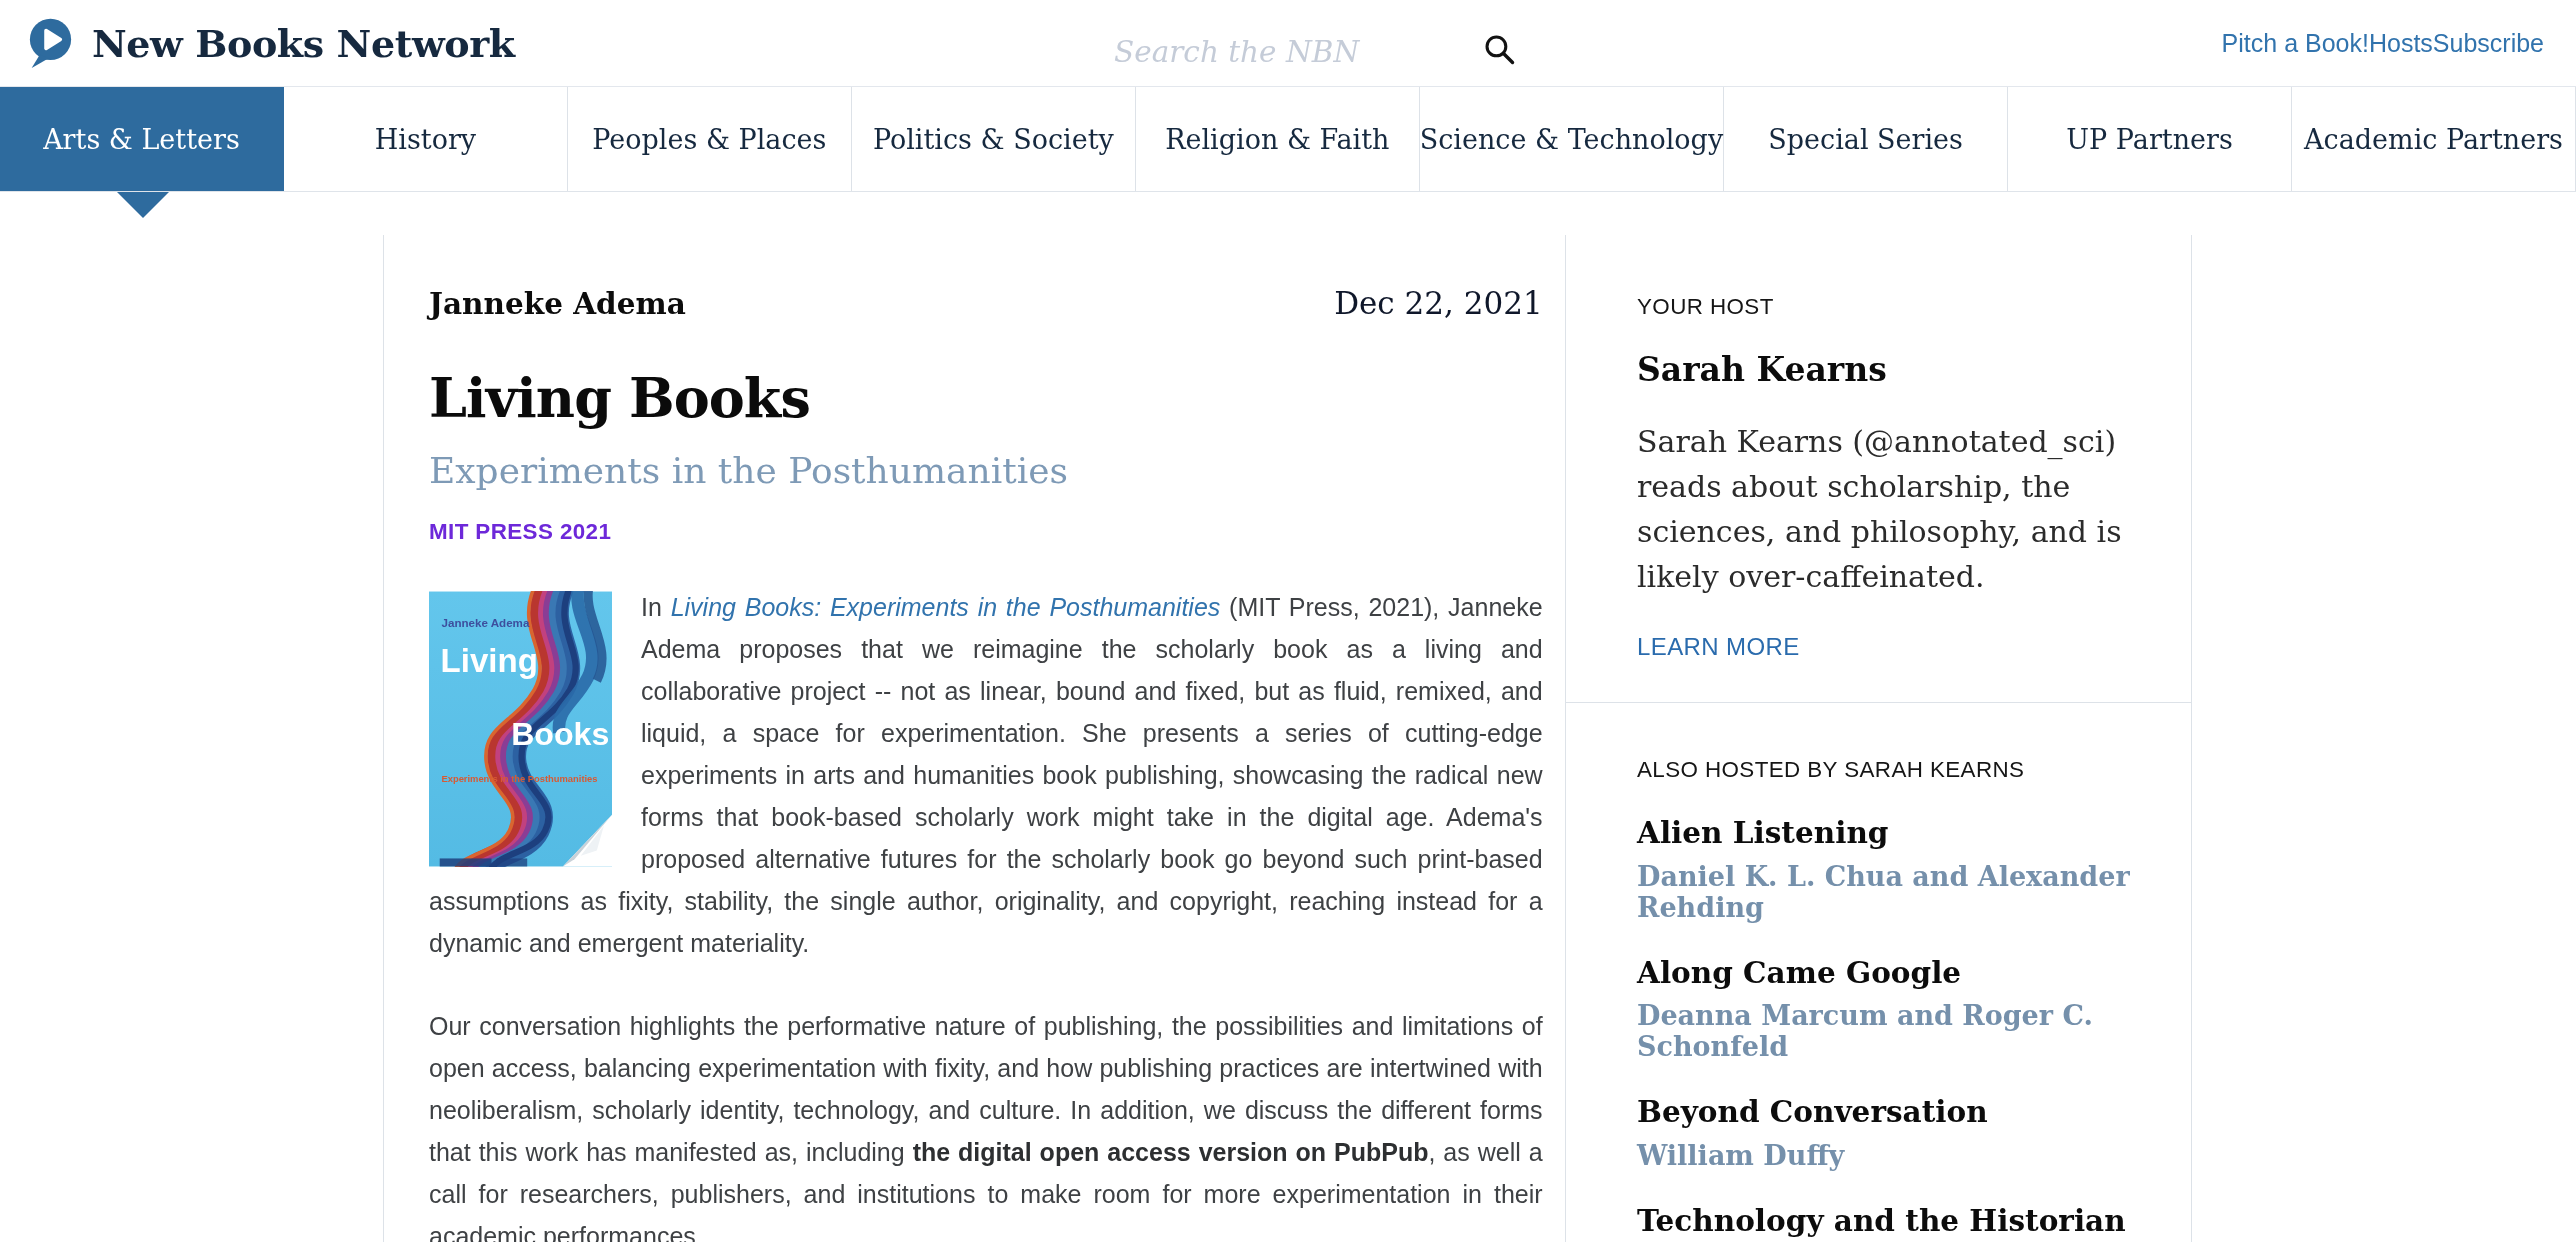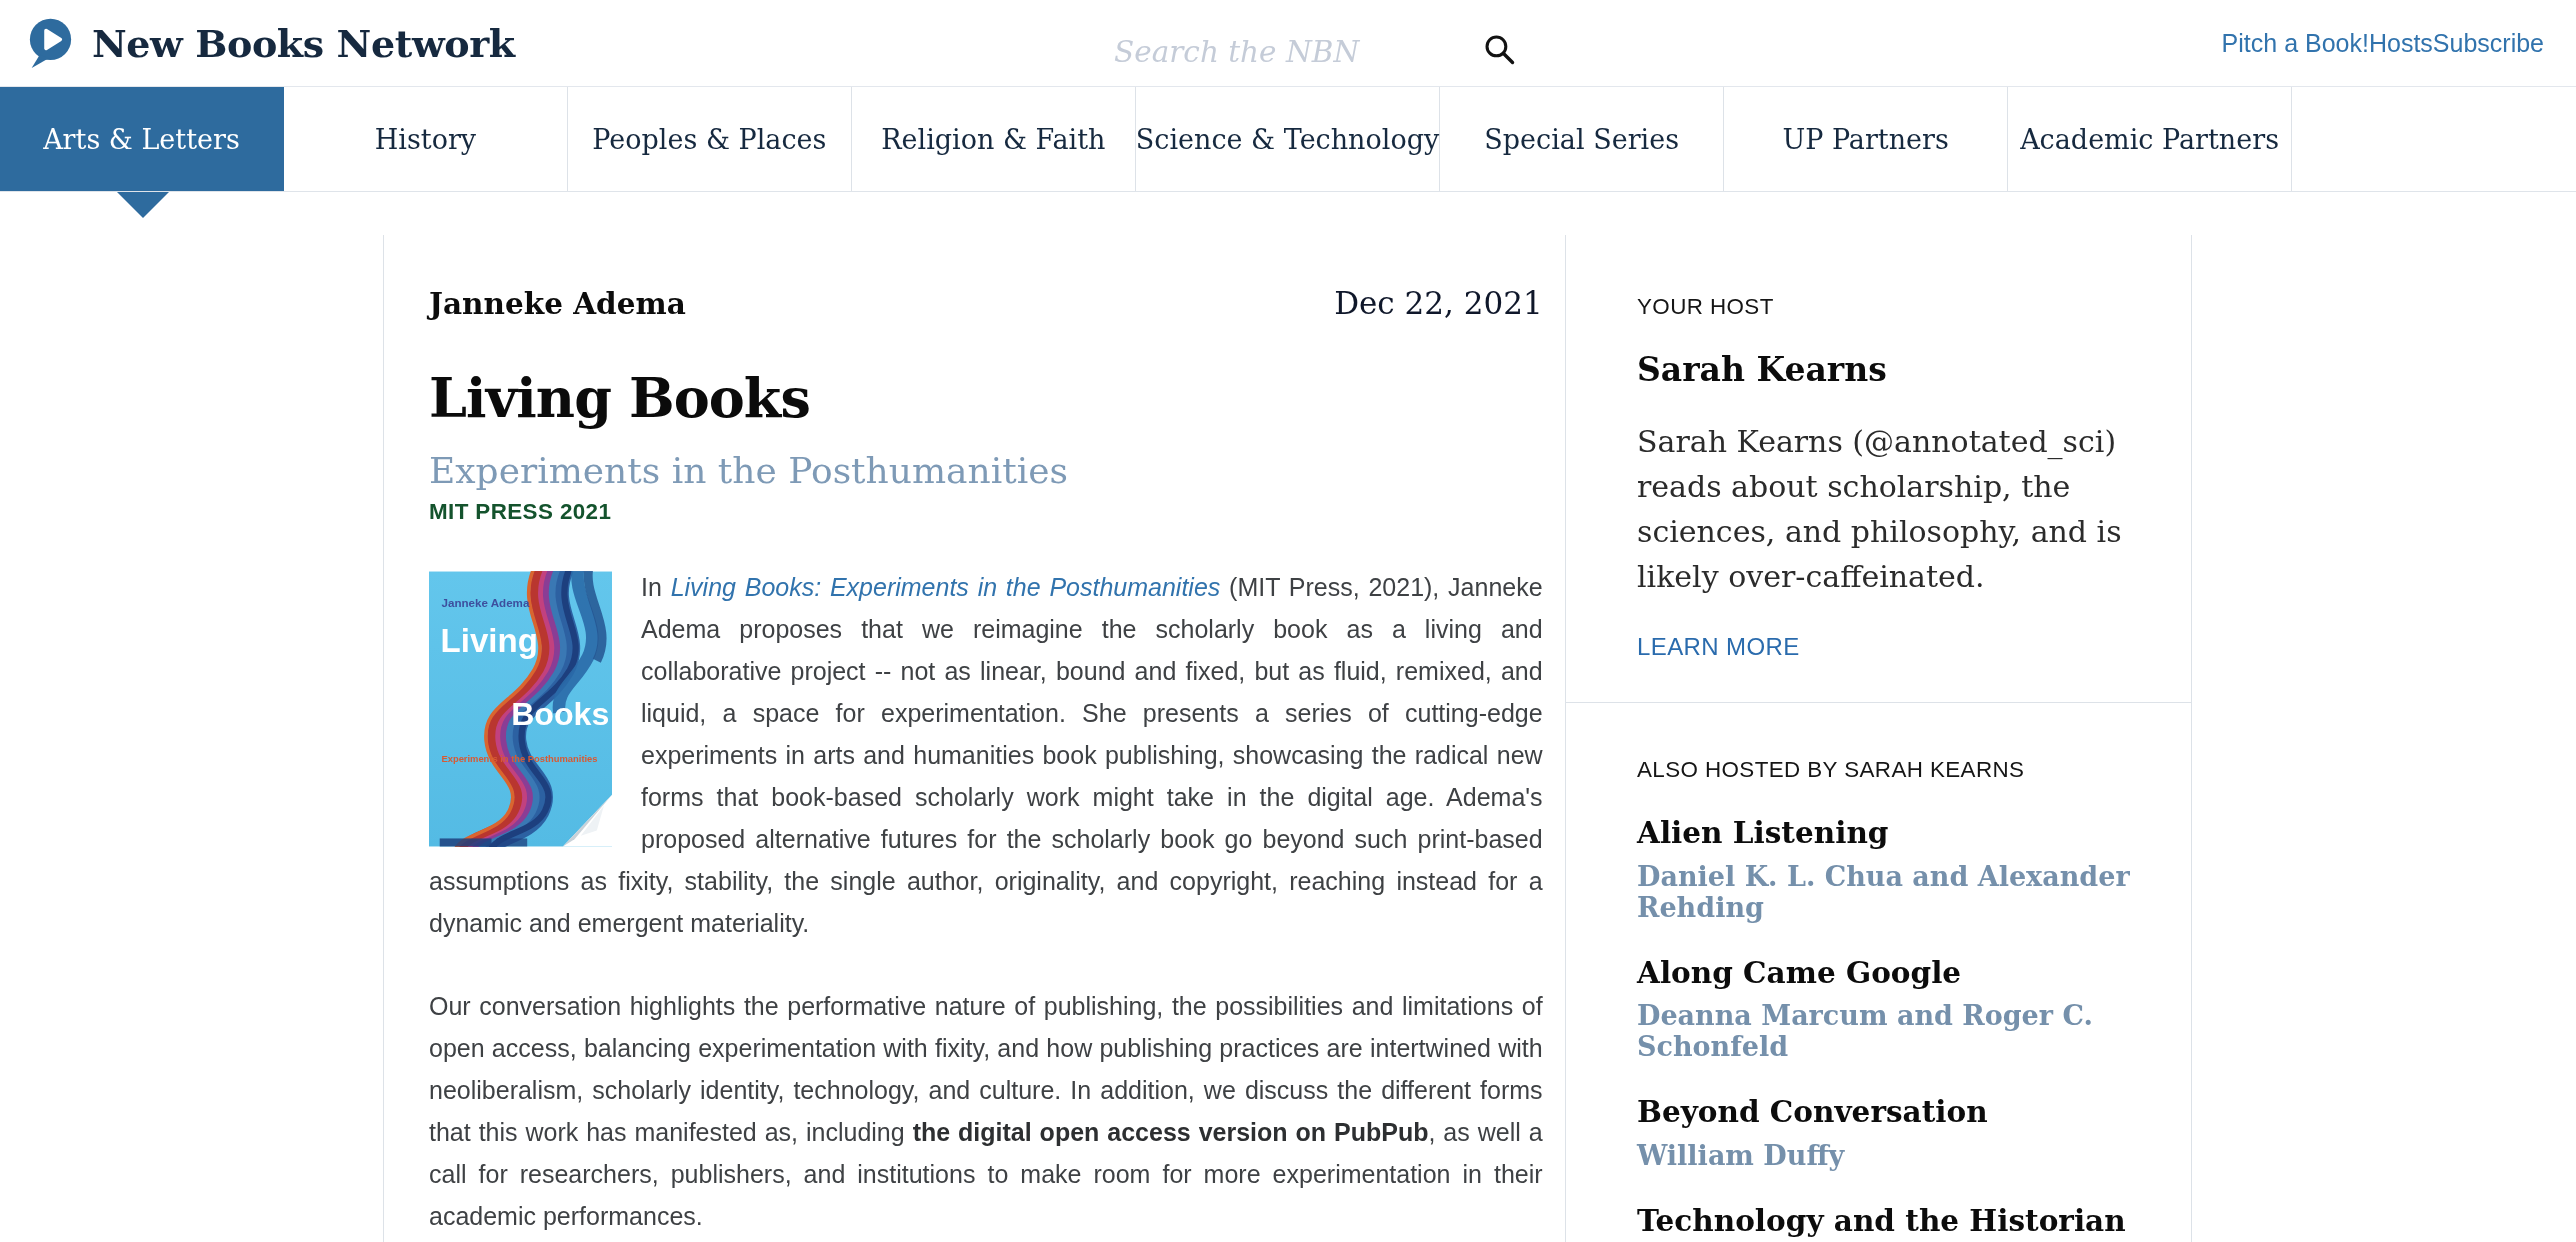--- a/index.html
+++ b/index.html
@@ -62,21 +62,21 @@
   
   .article { width:1181px; flex:0 0 auto; padding:50px 22.4px 0 45px; }
   .meta-row { display:flex; justify-content:space-between; align-items:baseline; }
   .author-name { font-family:"DejaVu Serif", serif; font-weight:700; font-size:29.5px; color:#0c0c0c; }
   .pub-date   { font-family:"DejaVu Serif", serif; font-size:31px; color:#0f172a; }
   .article-title {
     font-family:"DejaVu Serif", serif; font-weight:700; font-size:54px;
     color:#0b0b0b; margin-top:45px; letter-spacing:-0.9px;
   }
   .article-subtitle { font-family:"DejaVu Serif", serif; font-size:36px; color:#7e9ab6; margin-top:19.7px; }
-  .article-publisher { font-size:22.4px; font-weight:700; color:#14532d; margin-top:8px; letter-spacing:0.4px; }
+  .article-publisher { font-size:22.4px; font-weight:700; color:#6d28d9; margin-top:28px; letter-spacing:0.4px; }
 
   .body-copy { margin-top:41px; }
   .body-copy p {
     margin:0 0 41px 0; font-size:25px; line-height:42px; color:#3e4144;
     text-align:justify;
   }
   .body-copy p.no-justify { text-align:left; }
   .inline-link { color:#3173ad; }
   .italic { font-style:italic; }
   .bold { font-weight:700; color:#2d2f31; }
@@ -134,20 +134,21 @@
     <a>Pitch a Book!</a>
     <a>Hosts</a>
     <a>Subscribe</a>
   </div>
 </div>
 
 <div class="nav">
   <a class="nav-item active">Arts &amp; Letters</a>
   <a class="nav-item">History</a>
   <a class="nav-item">Peoples &amp; Places</a>
+  <a class="nav-item">Politics &amp; Society</a>
   <a class="nav-item">Religion &amp; Faith</a>
   <a class="nav-item">Science &amp; Technology</a>
   <a class="nav-item">Special Series</a>
   <a class="nav-item">UP Partners</a>
   <a class="nav-item">Academic Partners</a>
   <div class="nav-pointer"></div>
 </div>
 
 <div class="content">
 

